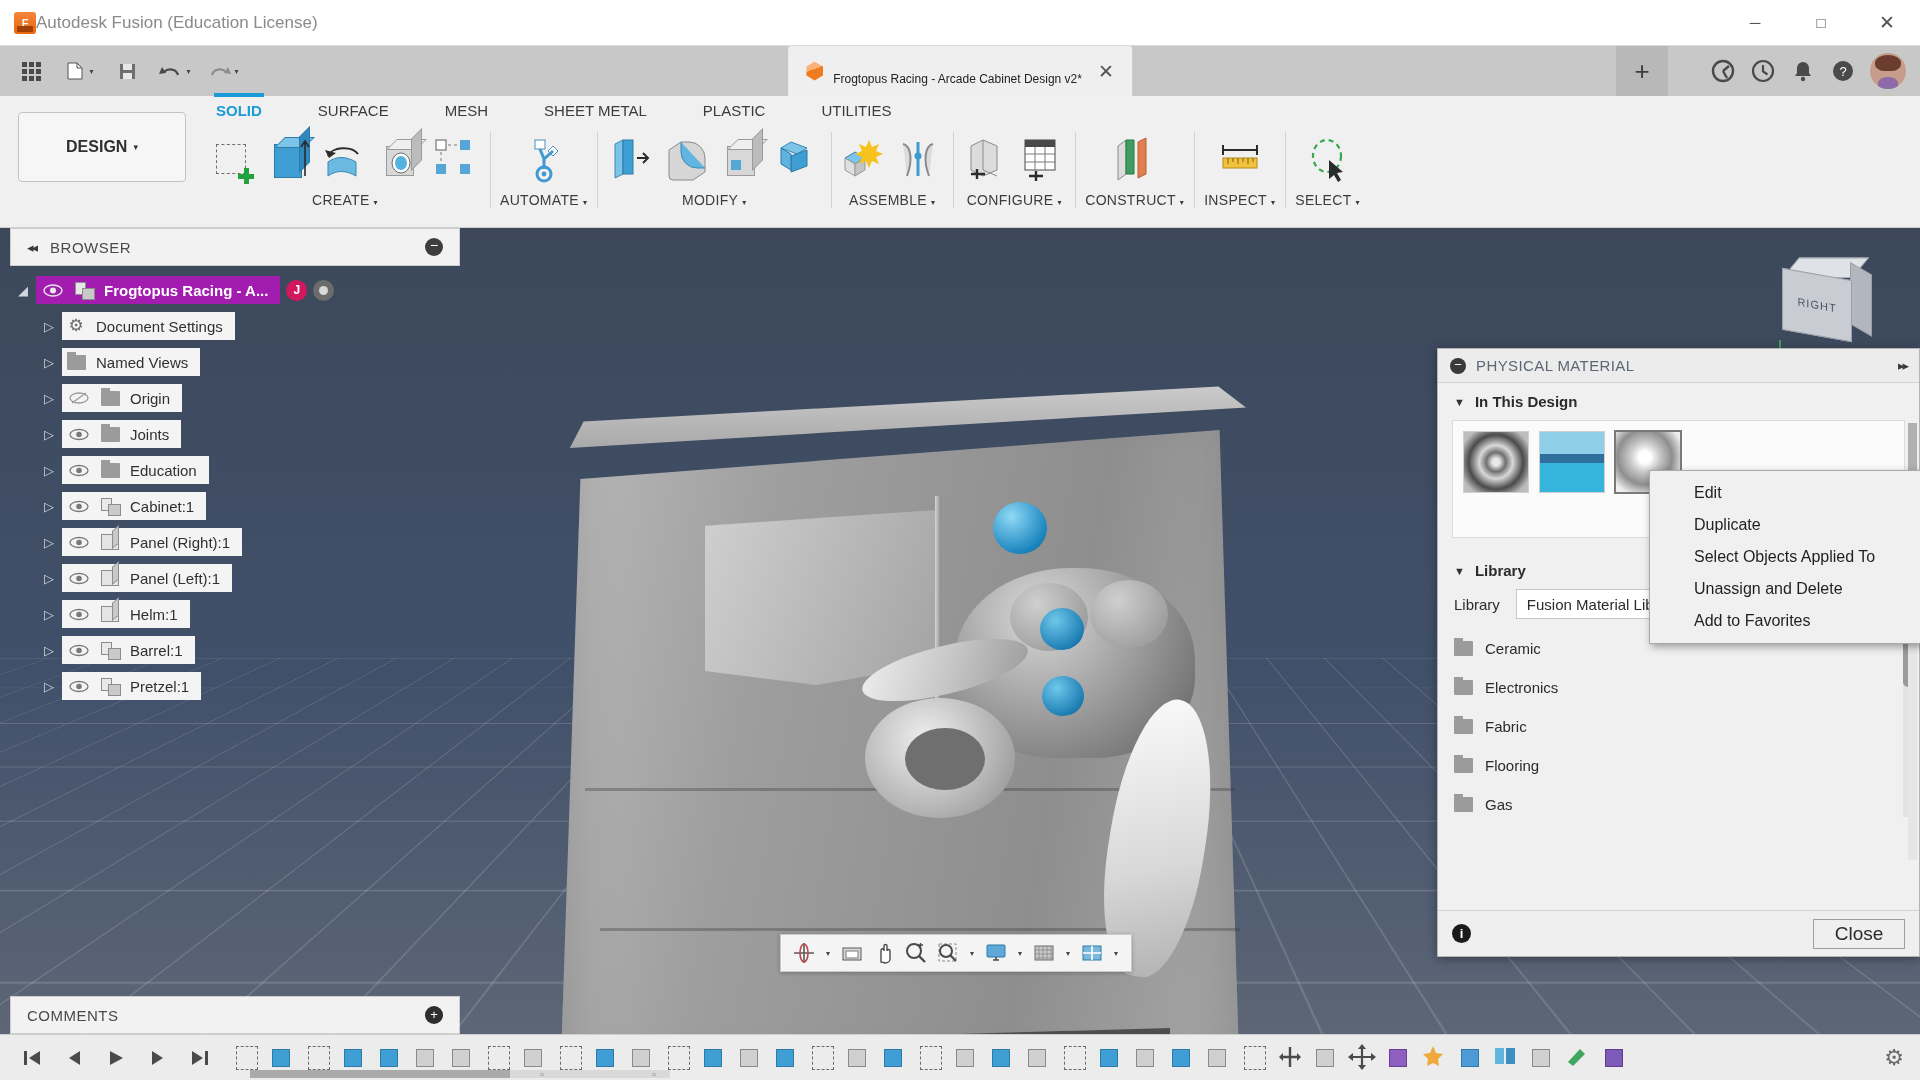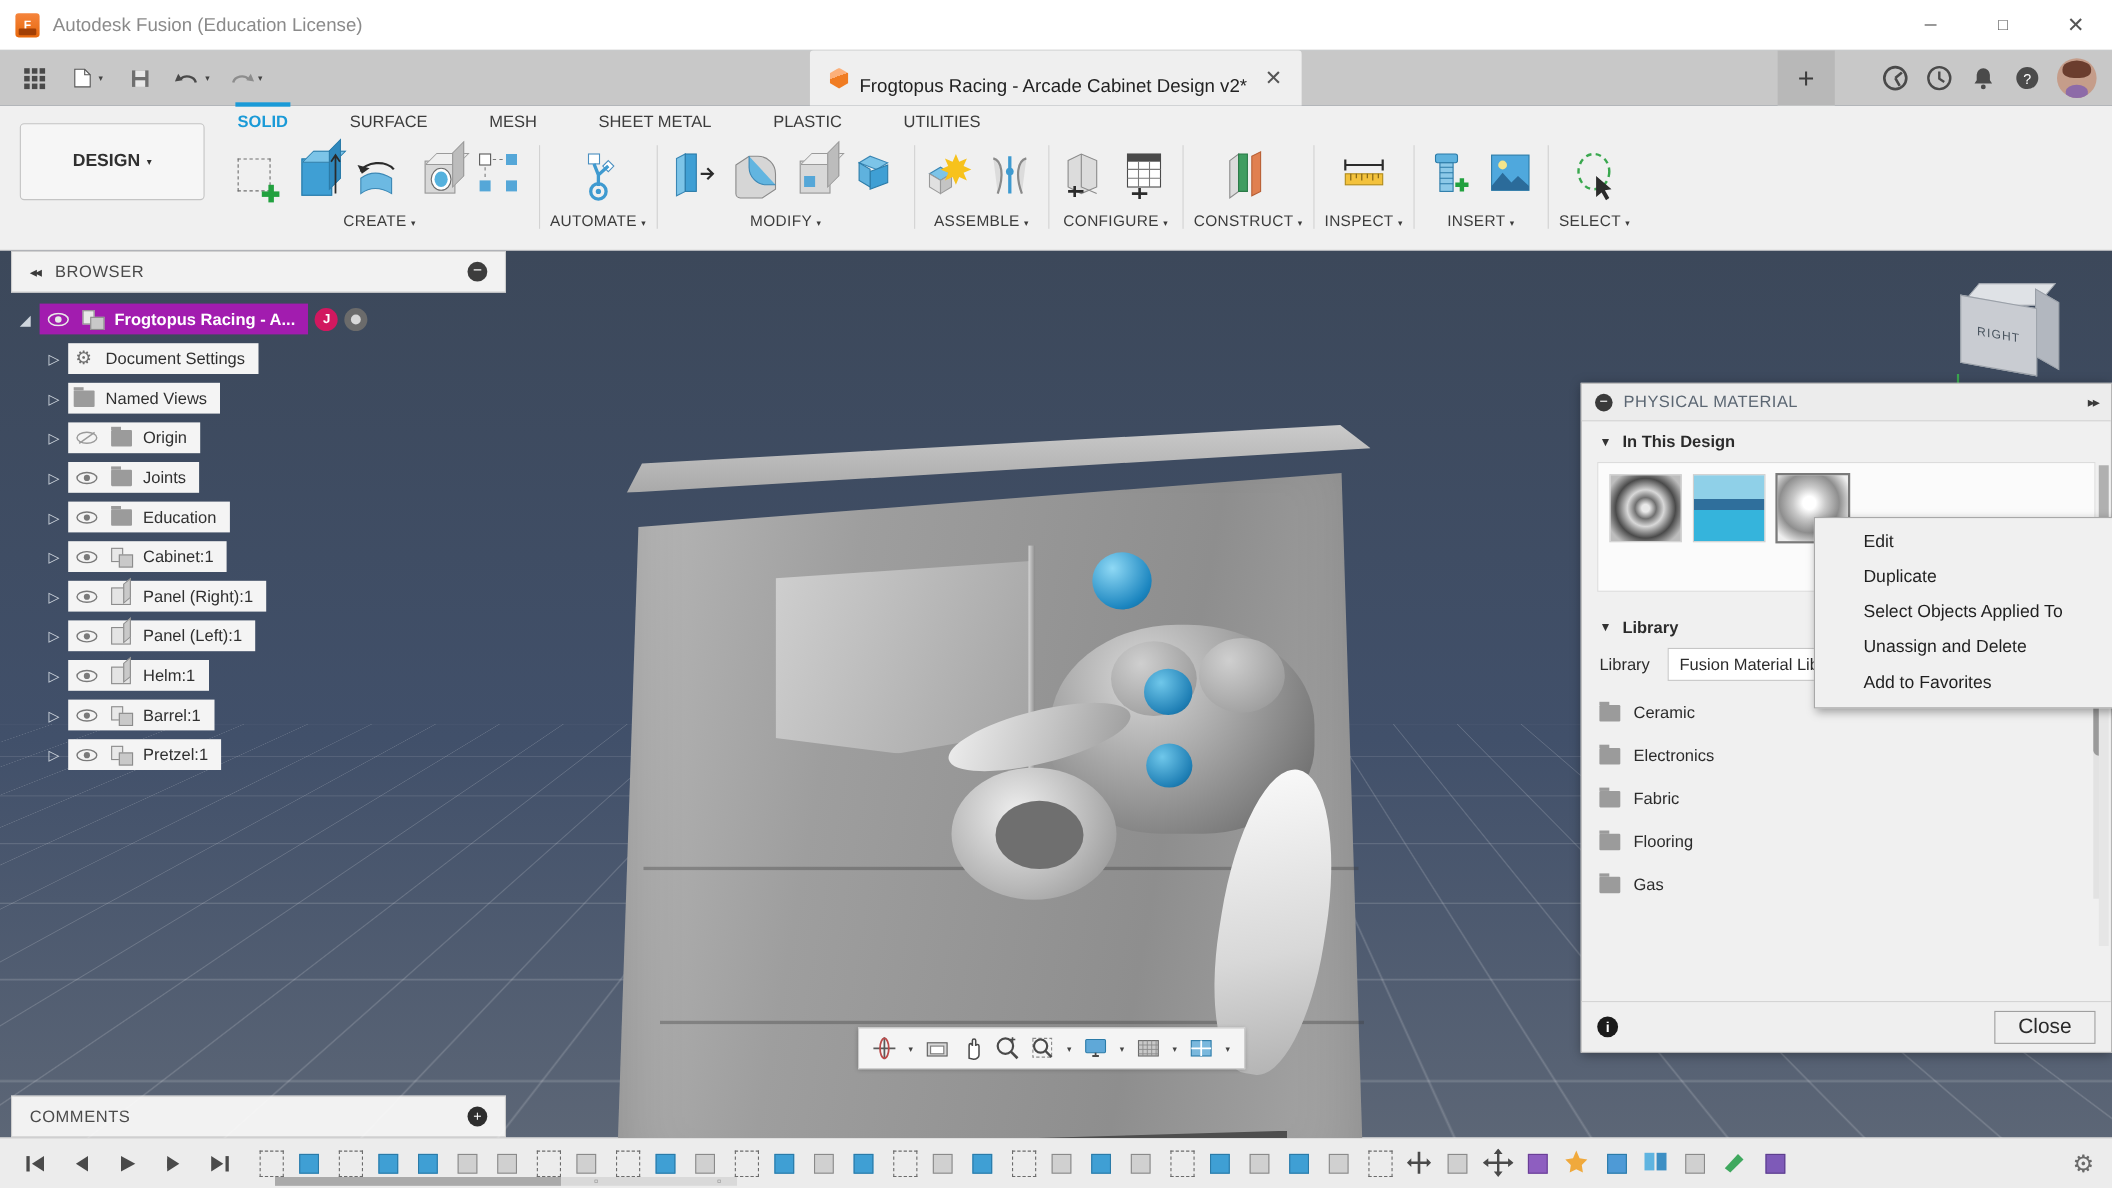--- a/index.html
+++ b/index.html
@@ -21,21 +21,21 @@
     width: 22px; height: 22px; margin-left: 14px; border-radius: 3px;
     background: linear-gradient(#f5843c, #e8690d);
     color: #fff; font-size: 11px; font-weight: bold;
     display: flex; align-items: center; justify-content: center;
     position: relative;
   }
   .app-logo::after {
     content: ""; position: absolute; bottom: 2px; left: 3px; right: 3px;
     height: 6px; background: #a23f05; border-radius: 1px;
   }
-  .app-title { margin-left: 12px; font-size: 17px; color: #8a8a8a; }
+  .app-title { font-size: 17px; color: #8a8a8a; }
   .win-controls { margin-left: auto; display: flex; height: 100%; }
   .win-btn {
     width: 66px; height: 100%; display: flex; align-items: center;
     justify-content: center; color: #555; font-size: 15px;
   }
   .win-btn:last-child { font-size: 19px; }
 
   
   .tabbar {
     position: absolute; top: 46px; left: 0; width: 1920px; height: 50px;
@@ -55,21 +55,21 @@
     position: absolute; left: 50%; transform: translateX(-50%);
     height: 100%; display: flex; align-items: center; gap: 10px;
     padding: 0 18px; background: #efefef; border-radius: 3px 3px 0 0;
   }
   .doc-icon { width: 17px; height: 19px; position: relative; }
   .doc-icon::before {
     content: ""; position: absolute; inset: 0;
     background: linear-gradient(160deg, #fcb07a 0 40%, #f07c22 40% 100%);
     clip-path: polygon(50% 0, 100% 27%, 100% 73%, 50% 100%, 0 73%, 0 27%);
   }
-  .doc-title { font-size: 17px; color: #222; margin-top: 16px; }
+  .doc-title { font-size: 12px; color: #222; margin-top: 16px; }
   .tab-close { font-size: 19px; color: #555; margin-left: 6px; }
   .tab-plus {
     position: absolute; right: 252px; width: 52px; height: 100%;
     background: #b8b8b8; display: flex; align-items: center; justify-content: center;
     font-size: 26px; color: #3d3d3d; font-weight: 300;
   }
   .tab-right { position: absolute; right: 0; display: flex; align-items: center;
     height: 100%; padding-right: 14px; gap: 6px; }
   .round-ic {
     width: 34px; height: 34px; display: flex; align-items: center;
@@ -706,42 +706,20 @@
                 <rect x="6" y="22" width="34" height="10" fill="#f3c23c" stroke="#b08a18"></rect>
                 <path d="M11 22v6M16 22v4M21 22v6M26 22v4M31 22v6M36 22v4" stroke="#7a5c10"></path>
               </svg>
           </div>
         </div>
         <div class="grp-label">
           <span>INSPECT</span><span class="caret">▾</span>
         </div>
       </div>
 
-      <div class="group">
-        <div class="grp-icons">
-          <div class="gi">
-            <svg width="44" height="50" viewBox="0 0 44 50">
-                <rect x="10" y="4" width="20" height="8" rx="2" fill="#5fb2de" stroke="#2b7ba8"></rect>
-                <rect x="14" y="12" width="12" height="26" fill="#8cc9e8" stroke="#2b7ba8"></rect>
-                <path d="M14 16h12M14 21h12M14 26h12M14 31h12" stroke="#2b7ba8"></path>
-                <path d="M28 32h12M34 26v12" stroke="#22a13f" stroke-width="4"></path>
-              </svg>
-          </div>
-          <div class="gi">
-            <svg width="44" height="46" viewBox="0 0 44 46">
-                <rect x="5" y="5" width="34" height="32" fill="#4fa8dd" stroke="#2b7ba8"></rect>
-                <circle cx="15" cy="14" r="4" fill="#f5e58c"></circle>
-                <path d="M5 33l10-12 8 9 6-6 10 9v4H5z" fill="#2b6b9a"></path>
-              </svg>
-          </div>
-        </div>
-        <div class="grp-label">
-          <span>INSERT</span><span class="caret">▾</span>
-        </div>
-      </div>
 
       <div class="group">
         <div class="grp-icons">
           <div class="gi">
             <svg width="48" height="50" viewBox="0 0 48 50">
                 <ellipse cx="22" cy="20" rx="14" ry="16" fill="none" stroke="#3aa84f" stroke-width="2.2" stroke-dasharray="5 4"></ellipse>
                 <path d="M24 24l14 12-6 1 4 7-3 2-4-7-5 4z" fill="#2b2b2b"></path>
               </svg>
           </div>
         </div>

